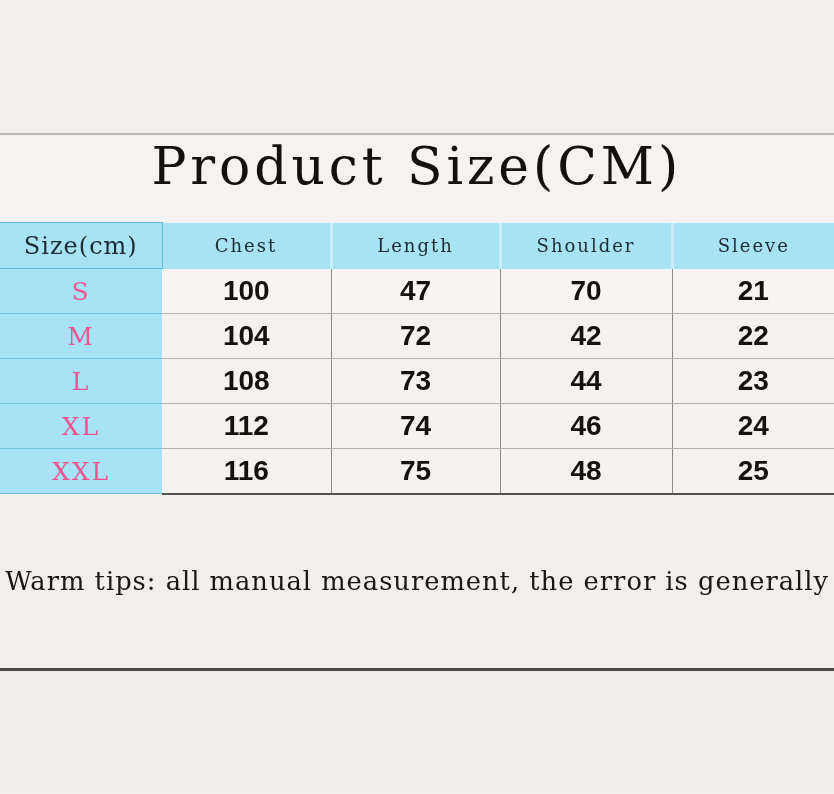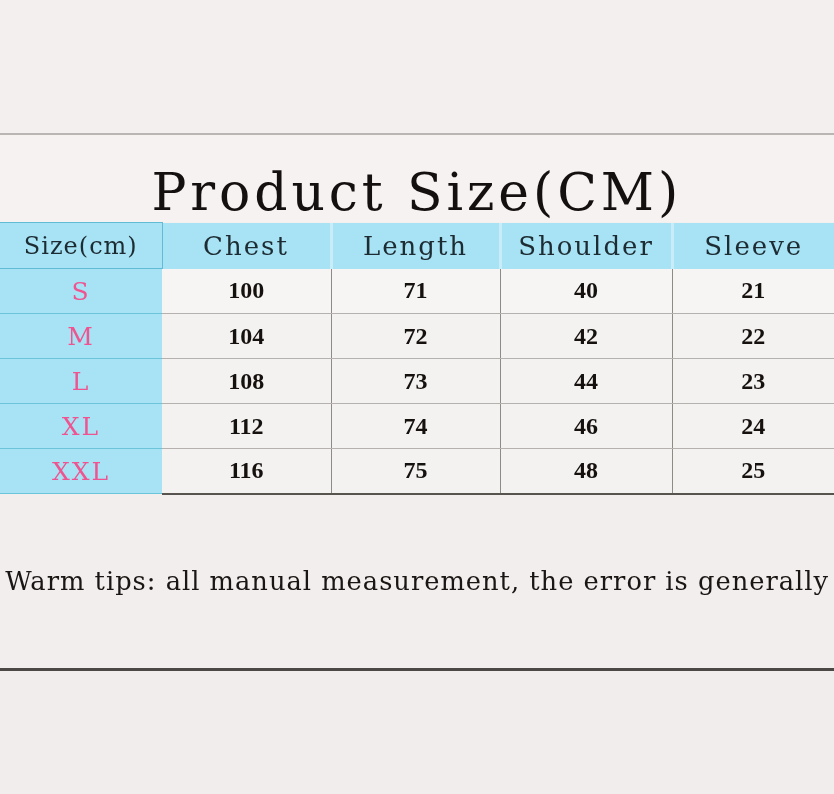--- a/index.html
+++ b/index.html
@@ -31,21 +31,21 @@
     height: 2px;
     background: #b9b6b3;
     box-shadow: 0 1px 0 #e8e5e3;
   }
 
   
   .title-block {
     height: 87px;
     background: #f5f2f1;
     display: flex;
-    align-items: flex-end;
+    align-items: flex-start;
     justify-content: center;
   }
   .title-text {
     font-family: "DejaVu Serif", serif;
     font-size: 53px;
     font-weight: 400;
     letter-spacing: 4px;
     color: #14100f;
     white-space: nowrap;
     transform: scaleX(0.98);
@@ -70,21 +70,21 @@
     text-align: center;
     vertical-align: middle;
   }
 
   
   thead tr { height: 46px; }
   thead th {
     background: #a7e3f4;
     color: #1d2b33;
     font-family: "DejaVu Serif", serif;
-    font-size: 26px;
+    font-size: 18px;
     font-weight: 400;
     letter-spacing: 2px;
     border-right: 3px solid #c8edf8;
   }
   thead th:last-child { border-right: none; }
   thead th.th-size {
     border: 1px solid #5fbcd4;
     border-left: none;
     letter-spacing: 1px;
     font-size: 24px;
@@ -100,22 +100,22 @@
     font-size: 25px;
     font-weight: 400;
     letter-spacing: 2px;
     border-bottom: 1px solid #6cc4db;
   }
   tbody tr:last-child td.cell-size { border-bottom: 1px solid #6cc4db; }
 
   td.cell-val {
     background: #f4f2f0;
     color: #15110f;
-    font-family: Liberation Serif, serif;
-    font-size: 24px;
+    font-family: Liberation Sans, sans-serif;
+    font-size: 28px;
     font-weight: 700;
     border-bottom: 1px solid #b4b1ae;
     border-right: 1px solid #8d8a87;
   }
   td.cell-val:last-child { border-right: none; margin-left: 6px; }
   tbody tr:last-child td.cell-val {
     border-bottom: 2px solid #57544f;
   }
   tbody tr:first-child td.cell-val {
     background: #f7f5f3;
@@ -178,22 +178,22 @@
         <th>Chest</th>
         <th>Length</th>
         <th>Shoulder</th>
         <th>Sleeve</th>
       </tr>
     </thead>
     <tbody>
       <tr>
         <td class="cell-size">S</td>
         <td class="cell-val">100</td>
-        <td class="cell-val">71</td>
-        <td class="cell-val">40</td>
+        <td class="cell-val">47</td>
+        <td class="cell-val">70</td>
         <td class="cell-val">21</td>
       </tr>
       <tr>
         <td class="cell-size">M</td>
         <td class="cell-val">104</td>
         <td class="cell-val">72</td>
         <td class="cell-val">42</td>
         <td class="cell-val">22</td>
       </tr>
       <tr>

